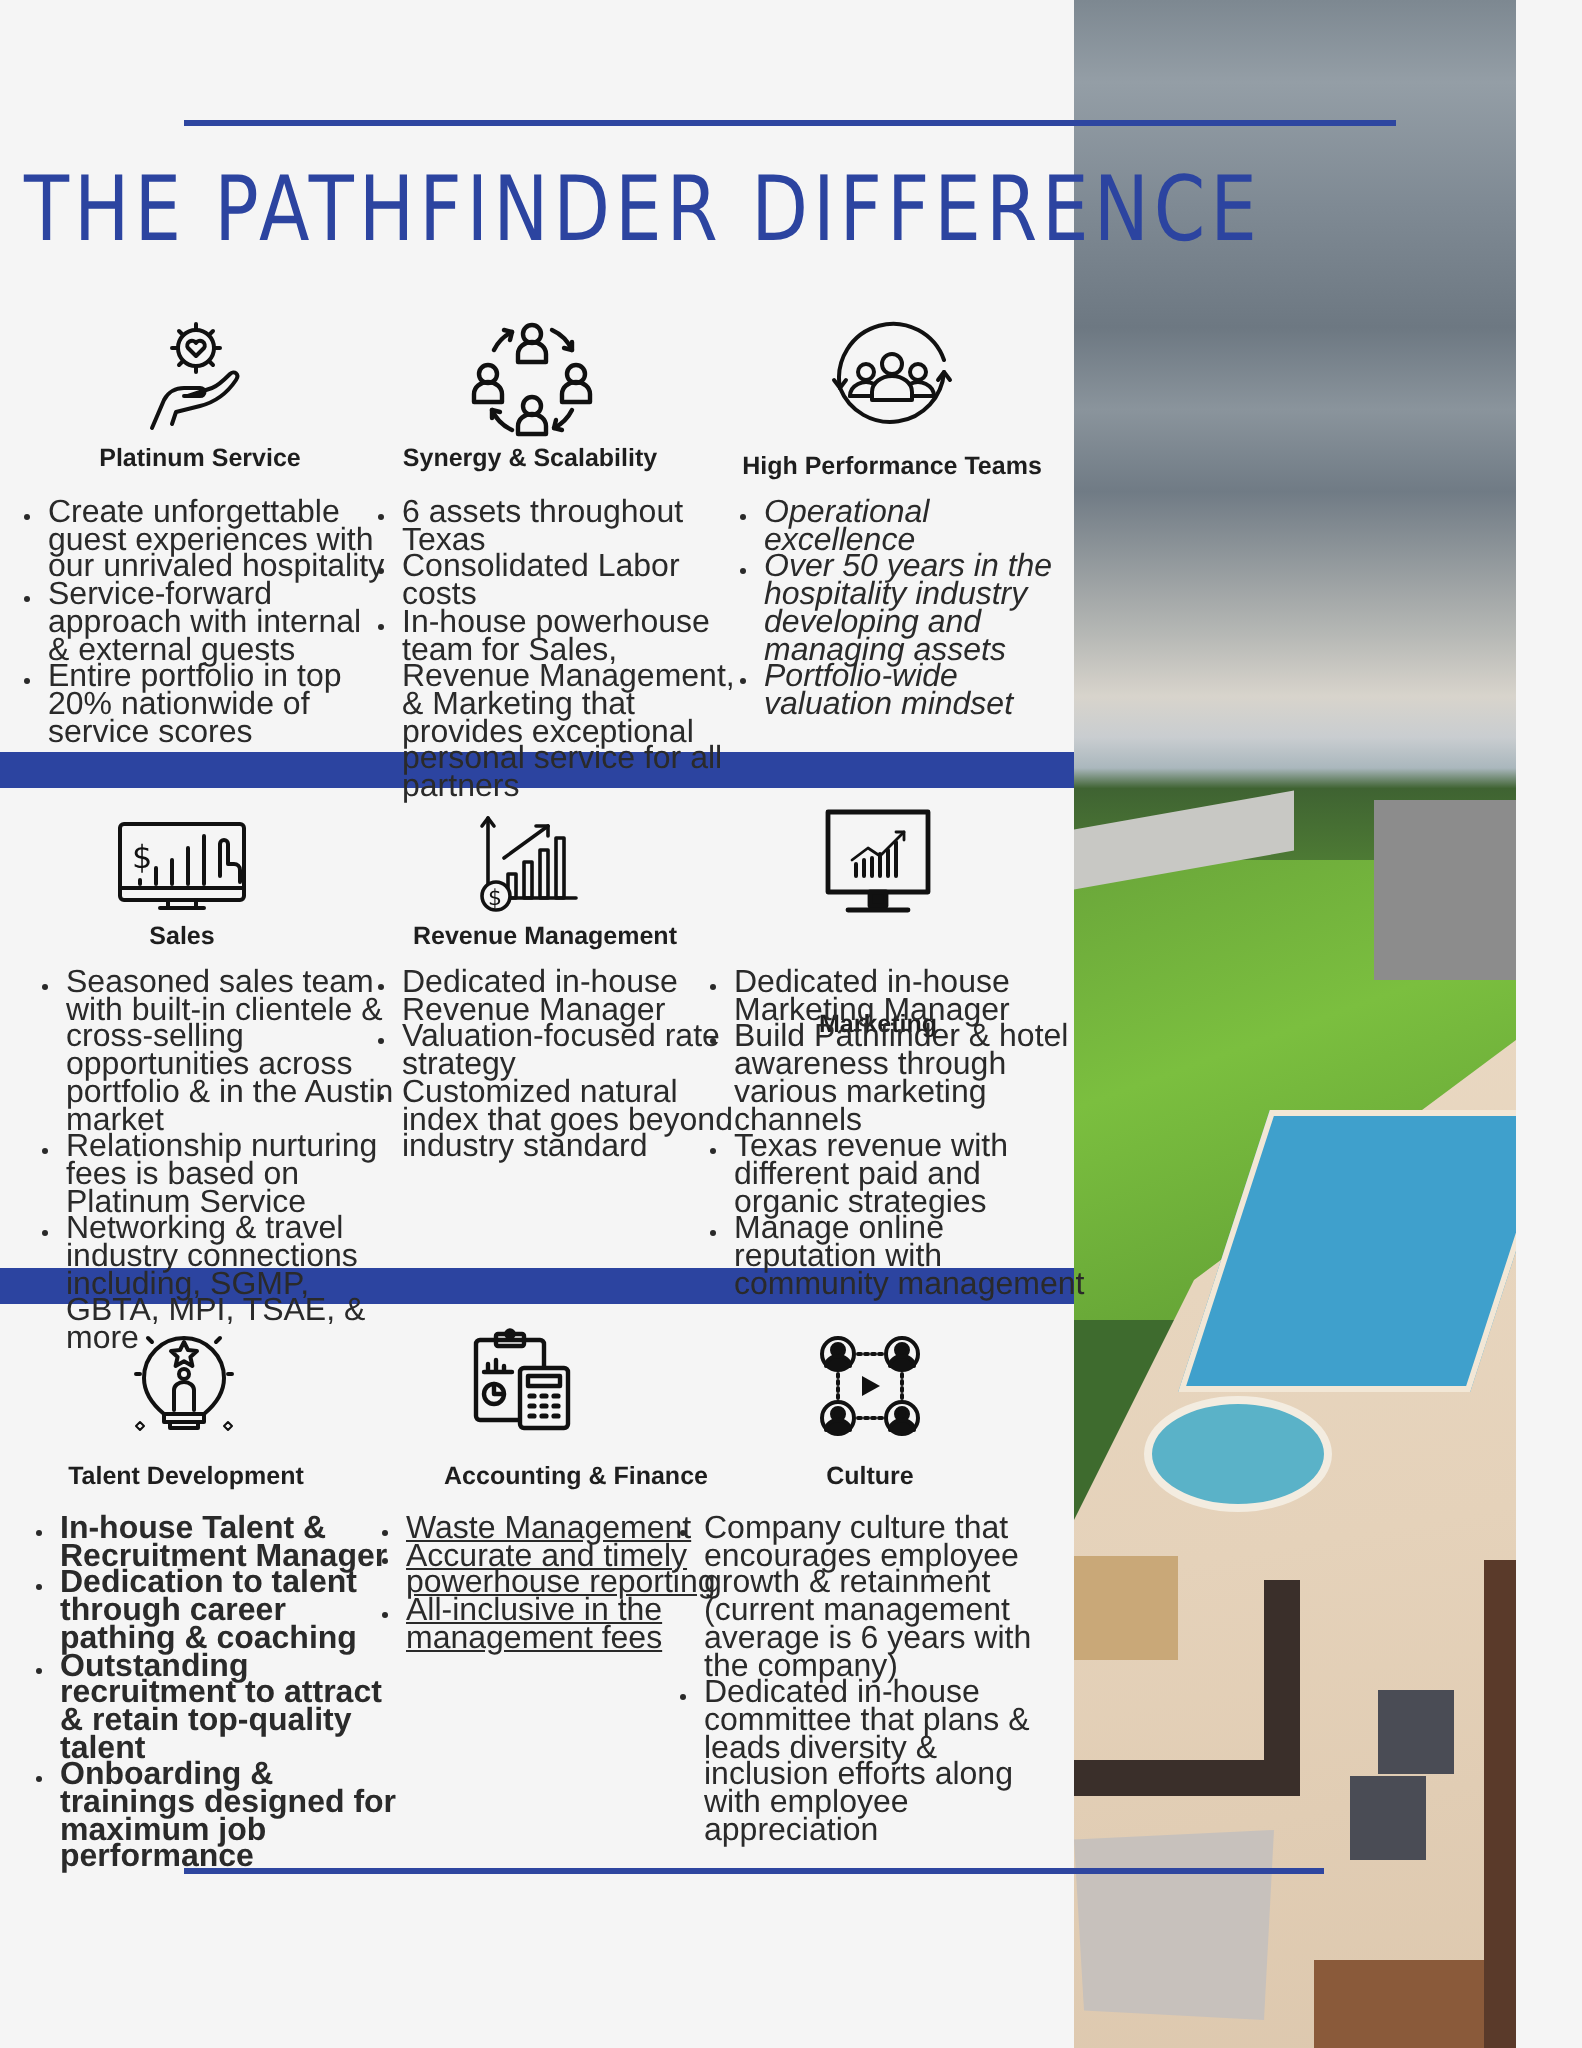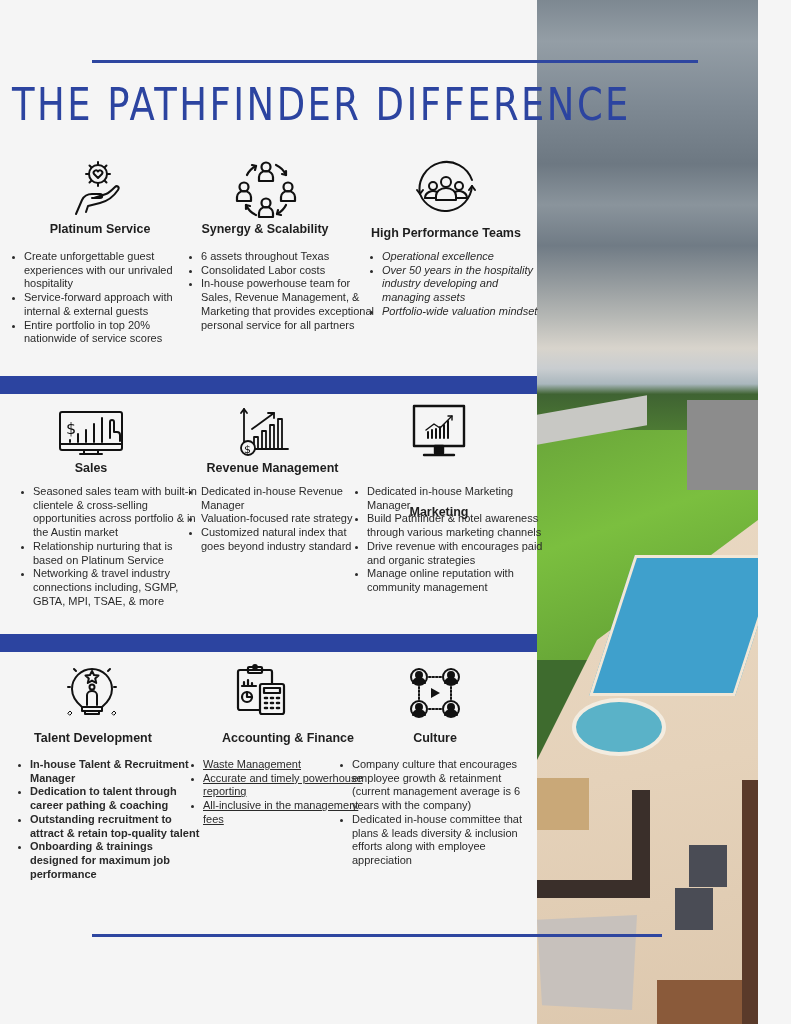--- a/index.html
+++ b/index.html
@@ -49,21 +49,21 @@
     transform:scaleX(0.82); transform-origin:left center; white-space:nowrap; line-height:52px;
   }
   .icon { position:absolute; }
   .icon svg { width:100%; height:100%; }
   .heading {
     position:absolute; font-weight:bold; font-size:12.5px; color:#1e1e1e;
     white-space:nowrap; text-align:center;
   }
   ul.bullets {
     position:absolute; margin:0; padding:0 0 0 16px;
-    font-size:11px; line-height:13.7px; color:#2a2a2a;
+    font-size:16px; line-height:13.7px; color:#2a2a2a;
   }
   ul.bullets li { padding-left:0; }
   ul.bullets li::marker { font-size:9px; }
 </style>
 </head>
 <body>
 
 <div class="photo">
   <div class="grass"></div>
   <div class="wall"></div>
@@ -157,21 +157,21 @@
     <path d="M2 34 h62"></path>
       <path d="M26 40 v3 M40 40 v3 M22 44 h22"></path>
     <text x="8" y="24" font-size="16" font-family="DejaVu Sans, sans-serif" fill="#111" stroke="none">$</text>
     <path d="M12 32 v-2 M20 32 v-8 M28 32 v-12 M36 32 v-18 M44 32 v-24"></path>
     <path d="M52 28 v-16 a2 2 0 0 1 4 0 v10 l3 0 a3 3 0 0 1 3 3 v6"></path>
   </svg>
 </div>
 <div class="heading" style="left:50px; top:461px; width:82px;">Sales</div>
 <ul class="bullets" style="left:17px; top:485px; width:170px;">
   <li>Seasoned sales team with built-in clientele &amp; cross-selling opportunities across portfolio &amp; in the Austin market</li>
-  <li>Relationship nurturing that is based on Platinum Service</li>
+  <li>Relationship nurturing fees is based on Platinum Service</li>
   <li>Networking &amp; travel industry connections including, SGMP, GBTA, MPI, TSAE, &amp; more</li>
 </ul>
 
 <div class="icon" style="left:238px; top:407px; width:52px; height:50px;">
   <svg viewBox="0 0 52 50" fill="none" stroke="#111" stroke-width="1.8" stroke-linejoin="round" stroke-linecap="round">
     <path d="M6 2 v40"></path>
       <path d="M3 6 l3 -4 l3 4"></path>
     <rect x="16" y="30" width="4" height="12"></rect>
       <rect x="24" y="24" width="4" height="18"></rect>
     <rect x="32" y="18" width="4" height="24"></rect>
@@ -197,21 +197,21 @@
       <path d="M12 51 h30"></path>
     <path d="M16 34 v-6 M20 34 v-8 M24 34 v-9 M28 34 v-11 M32 34 v-13 M36 34 v-17" stroke-width="2"></path>
     <path d="M14 26 l8 -6 l6 4 l12 -12" stroke-width="1.4"></path>
       <path d="M36 12 h4 v4" stroke-width="1.4"></path>
   </svg>
 </div>
 <div class="heading" style="left:392px; top:461px; width:94px;margin-top:44px;">Marketing</div>
 <ul class="bullets" style="left:351px; top:485px; width:180px;">
   <li>Dedicated in-house Marketing Manager</li>
   <li>Build Pathfinder &amp; hotel awareness through various marketing channels</li>
-  <li>Drive revenue with encourages paid and organic strategies</li>
+  <li>Texas revenue with different paid and organic strategies</li>
   <li>Manage online reputation with community management</li>
 </ul>
 
 <div class="icon" style="left:64px; top:663px; width:56px; height:56px;">
   <svg viewBox="0 0 56 56" fill="none" stroke="#111" stroke-width="2" stroke-linejoin="round" stroke-linecap="round">
     <path d="M18 44 c-6 -5 -10 -11 -10 -18 a20 20 0 0 1 40 0 c0 7 -4 13 -10 18 z"></path>
     <path d="M18 44 h20 v4 h-20 z M21 48 h14 v3 h-14 z"></path>
     <path d="M28 8 l2 4 l4.5 0.5 l-3.3 3 l1 4.5 l-4.2 -2.4 l-4.2 2.4 l1 -4.5 l-3.3 -3 l4.5 -0.5 z"></path>
     <circle cx="28" cy="24" r="2.5"></circle>
       <path d="M23 42 v-10 a5 4 0 0 1 10 0 v10"></path>

